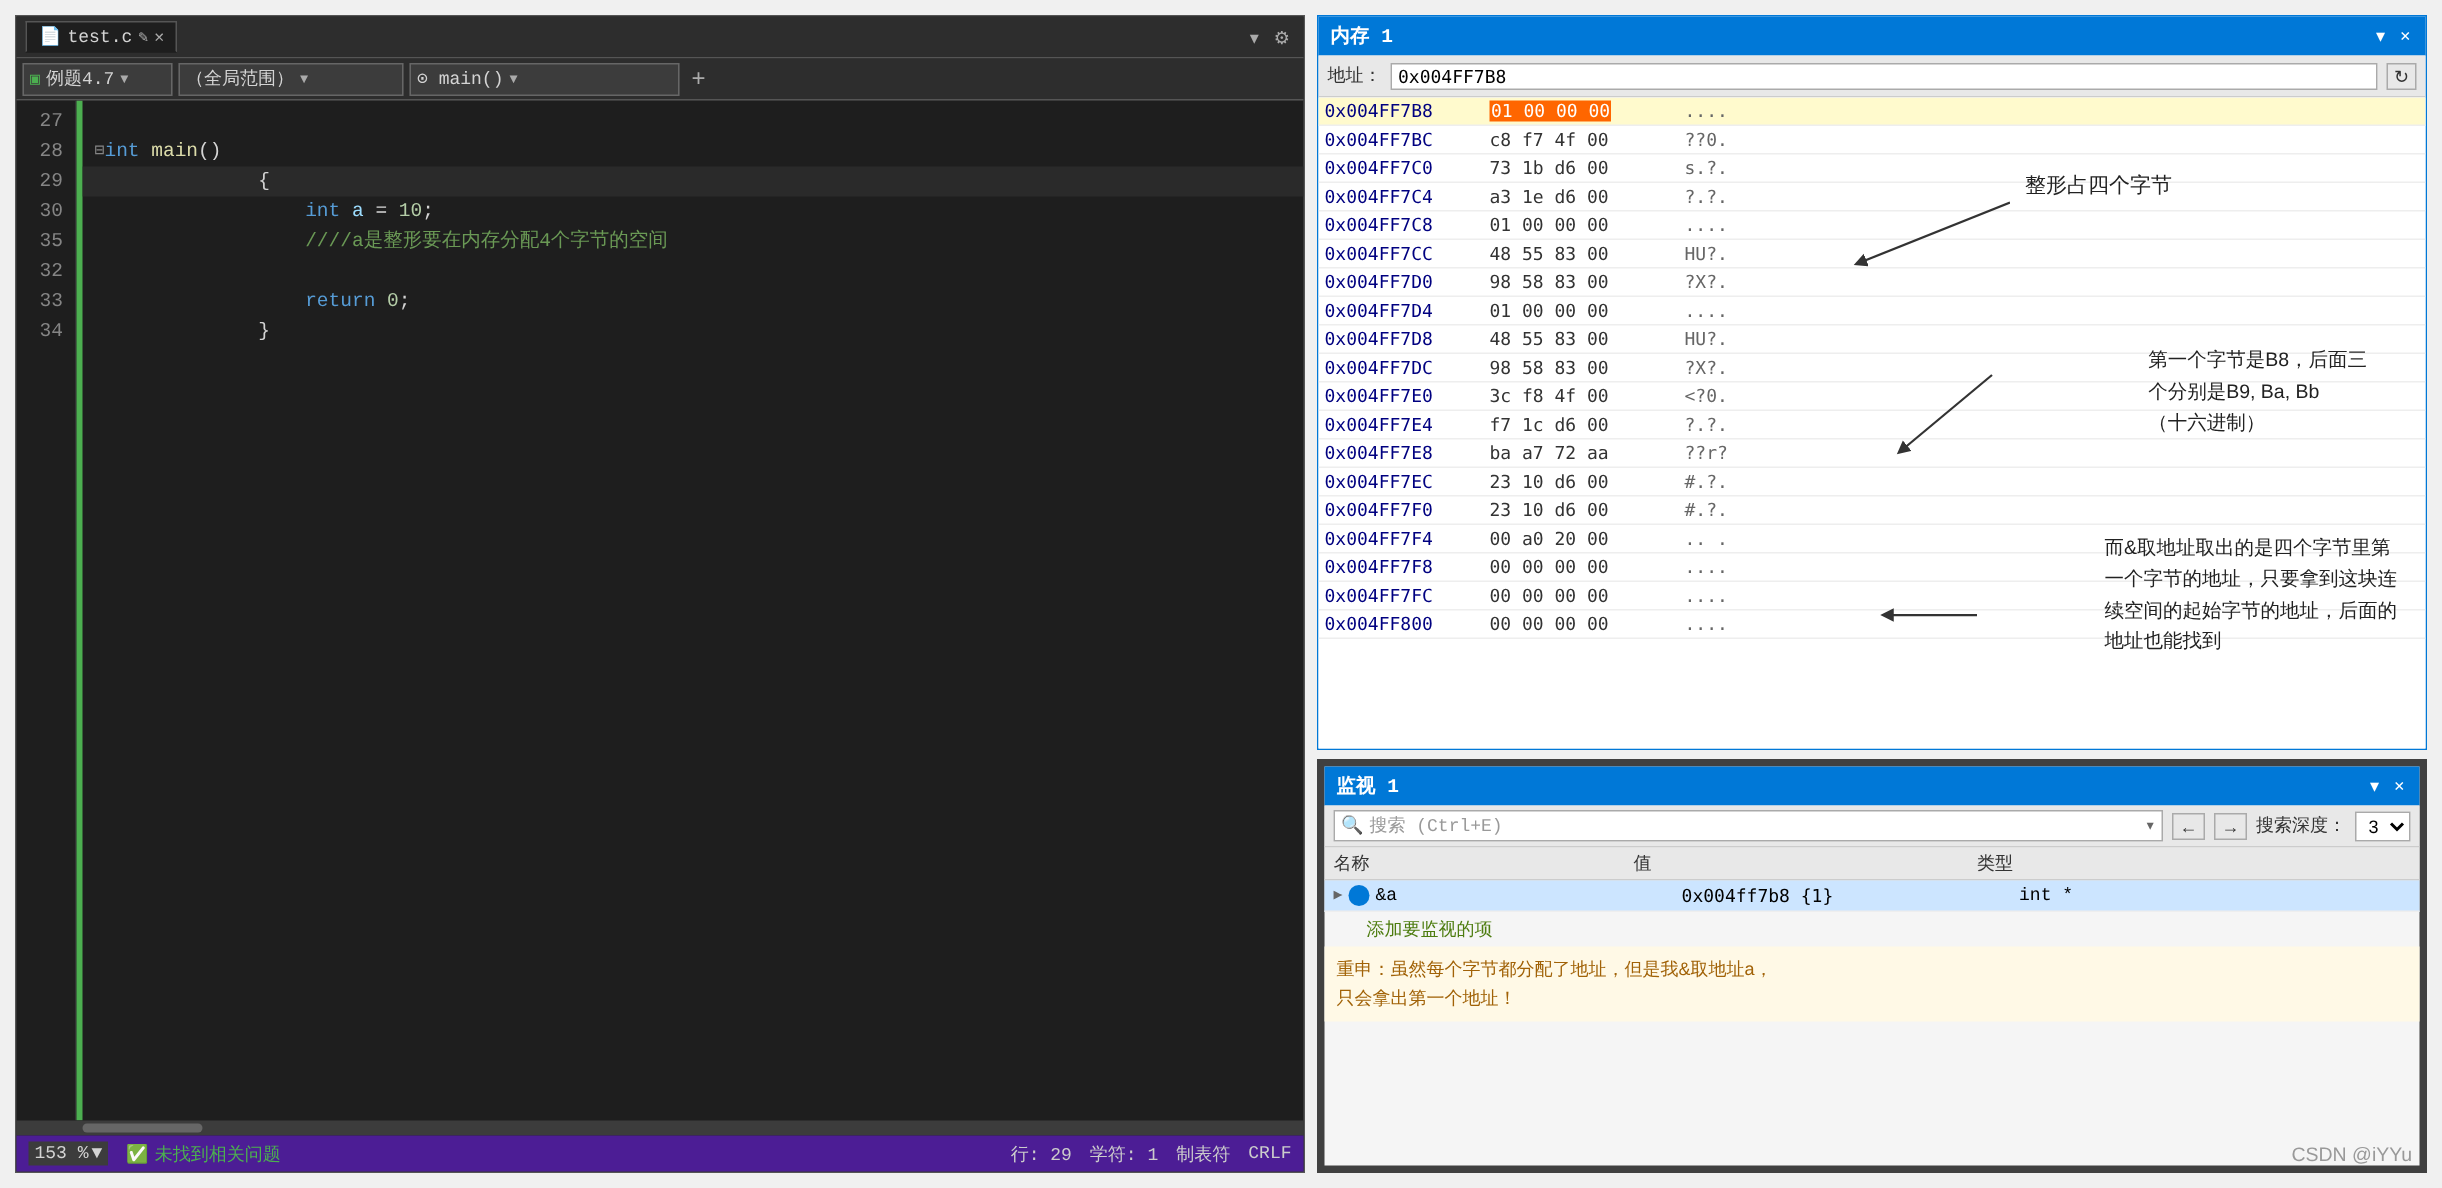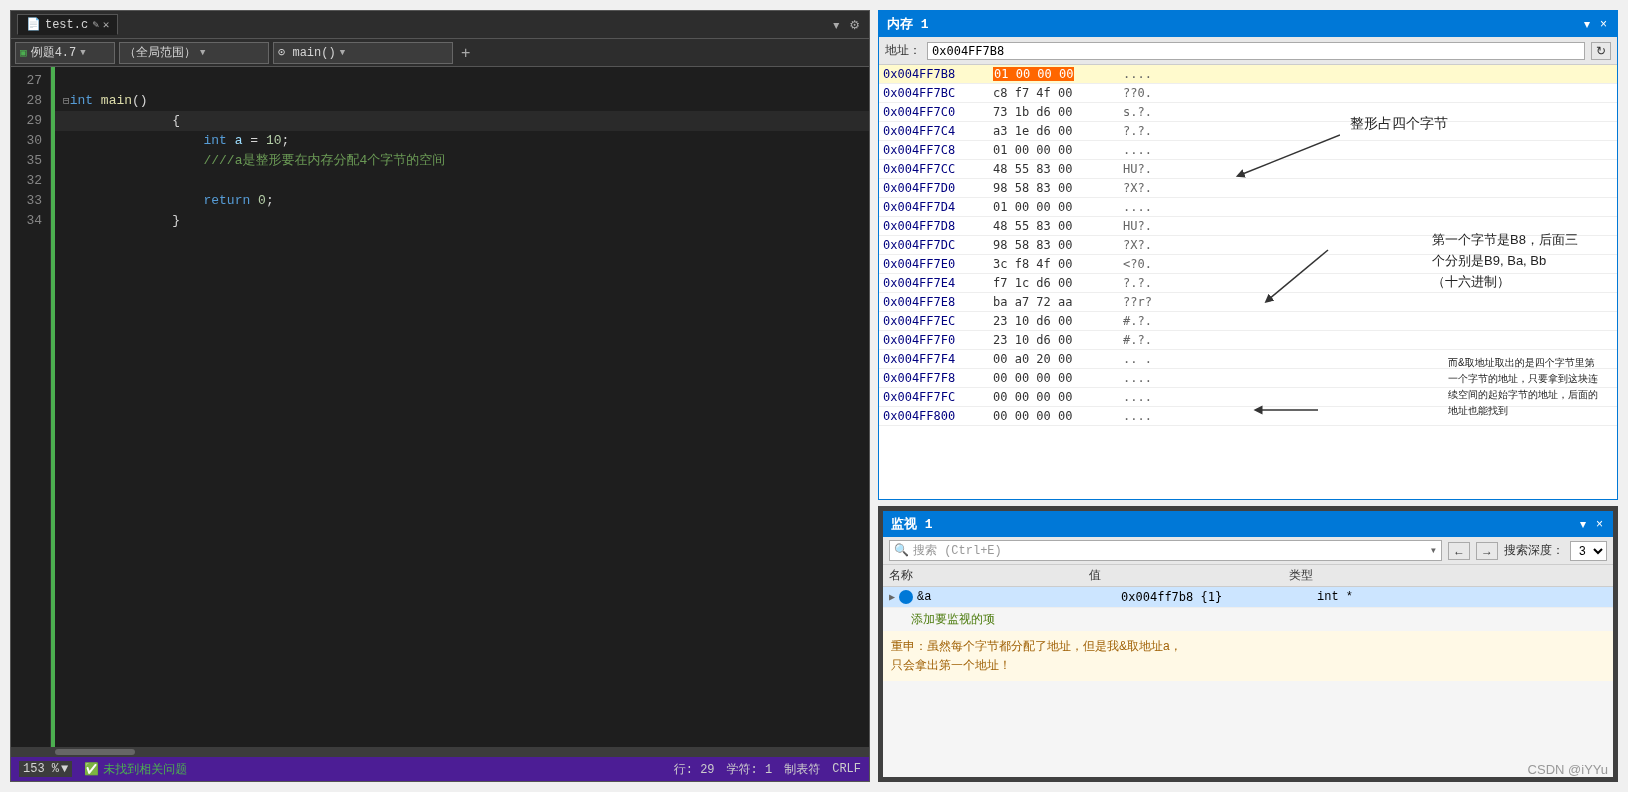--- a/index.html
+++ b/index.html
@@ -378,21 +378,21 @@
       display: flex;
       background: #e8e8e8;
       border-bottom: 1px solid #ccc;
       padding: 2px 6px;
       font-size: 12px;
       color: #333;
     }
 
     .col-name { flex: 0 0 200px; }
     .col-value { flex: 0 0 200px; }
-    .col-type { flex: 1; }
+    .col-type { flex: 1; margin-left: 29px; }
 
     .monitor-row {
       display: flex;
       align-items: center;
       padding: 2px 6px;
       font-size: 12px;
       border-bottom: 1px solid #eee;
       background: #fff;
     }
 
@@ -756,21 +756,21 @@
 
 <div style="position:absolute;top:230px;right:50px;pointer-events:none;z-index:20;font-family:'Microsoft YaHei',sans-serif;max-width:240px;">
   <div style="font-size:13px;color:#222;line-height:1.6;">
     <span>第一个字节是B8，后面三</span><br>
     <span>个分别是B9, Ba, Bb</span><br>
     <span>（十六进制）</span>
   </div>
 </div>
 
 <div style="position:absolute;top:355px;right:30px;pointer-events:none;z-index:20;font-family:'Microsoft YaHei',sans-serif;max-width:280px;">
-  <div style="font-size:10px;color:#222;line-height:1.6;">
+  <div style="font-size:13px;color:#222;line-height:1.6;">
     <span>而&amp;取地址取出的是四个字节里第</span><br>
     <span>一个字节的地址，只要拿到这块连</span><br>
     <span>续空间的起始字节的地址，后面的</span><br>
     <span>地址也能找到</span>
   </div>
 </div>
 
 <svg style="position:absolute;top:240px;right:290px;pointer-events:none;z-index:19;" width="80" height="80">
   <line x1="70" y1="10" x2="10" y2="60" stroke="#333" stroke-width="1.5" marker-end="url(#arrowhead2)"></line>
   <defs>

